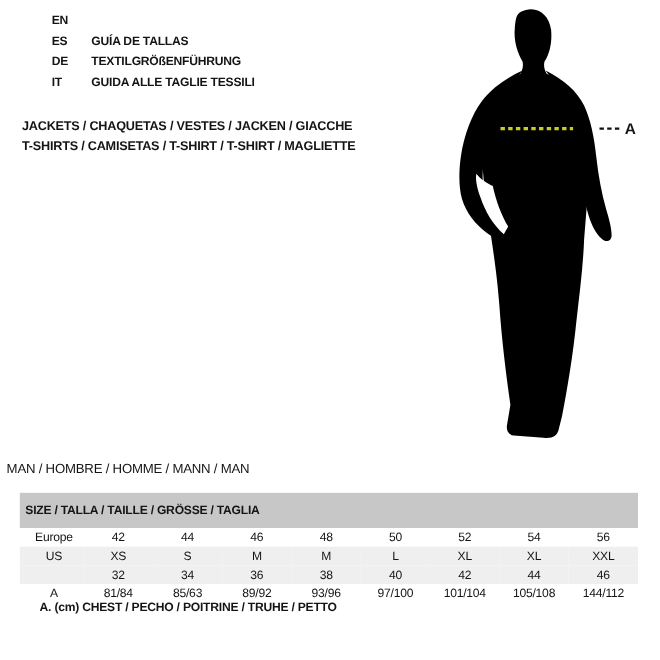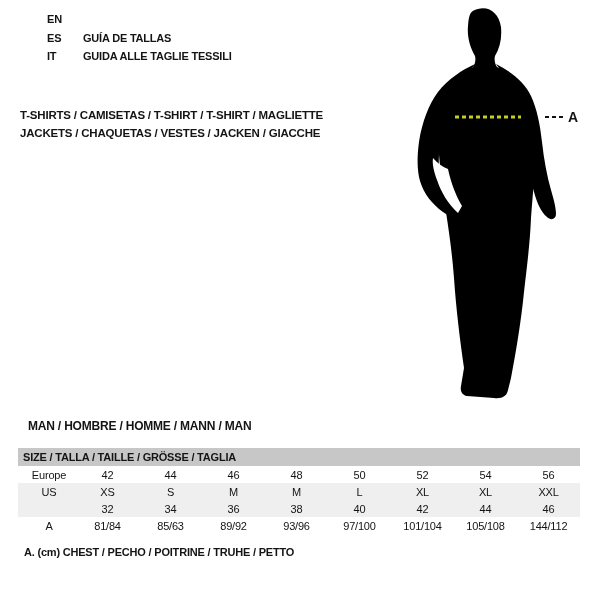--- a/index.html
+++ b/index.html
@@ -19,53 +19,57 @@
   .lang-label{white-space:nowrap;}
 
   .category-block{position:absolute;left:20px;top:106px;font-size:11.5px;font-weight:700;line-height:18px;white-space:nowrap;}
 
   .figure-wrap{position:absolute;left:400px;top:0;width:200px;height:410px;}
   .figure-wrap svg{display:block;width:200px;height:410px;}
   .chest-dashes{stroke:var(--accent_dash);stroke-width:3;stroke-dasharray:4 3;}
   .leader-dashes{stroke:#111;stroke-width:2;stroke-dasharray:4 3;}
   .measure-a{font-family:"Liberation Sans",sans-serif;font-size:14px;font-weight:600;fill:var(--ink);}
 
-  .section-title{position:absolute;left:28px;top:419px;font-size:12px;font-weight:700;white-space:nowrap;}
+  .section-title{position:absolute;left:6px;top:419px;font-size:12px;font-weight:400;white-space:nowrap;}
 
   .size-table{position:absolute;left:18px;top:448px;width:562px;border-collapse:collapse;table-layout:fixed;font-size:11px;}
   .size-table col.label-col{width:58px;}
   .size-table col.val-col{width:63px;}
   .size-table td,.size-table th{padding:0;height:17px;vertical-align:middle;font-weight:400;}
-  .size-table thead th{height:18px;background:var(--table_header_bg);font-weight:700;text-align:left;padding-left:5px;white-space:nowrap;}
+  .size-table thead th{height:32px;background:var(--table_header_bg);font-weight:700;text-align:left;padding-left:5px;white-space:nowrap;}
   .size-table td.row-label{text-align:center;padding-left:4px;}
   .size-table td.val{text-align:center;}
   .size-table tr.shaded td{background:var(--table_shaded_bg);}
 
-  .footnote{position:absolute;left:24px;top:546px;font-size:11px;font-weight:700;white-space:nowrap;}
+  .footnote{position:absolute;left:36px;top:546px;font-size:11px;font-weight:700;white-space:nowrap;}
 </style>
 </head>
 <body>
 
 <div class="lang-block">
   <div class="lang-row">
     <span class="lang-code">EN</span>
   </div>
   <div class="lang-row">
     <span class="lang-code">ES</span>
     <span class="lang-label">GUÍA DE TALLAS</span>
   </div>
   <div class="lang-row">
+    <span class="lang-code">DE</span>
+    <span class="lang-label">TEXTILGRÖßENFÜHRUNG</span>
+  </div>
+  <div class="lang-row">
     <span class="lang-code">IT</span>
     <span class="lang-label">GUIDA ALLE TAGLIE TESSILI</span>
   </div>
 </div>
 
 <div class="category-block">
+  <div>JACKETS / CHAQUETAS / VESTES / JACKEN / GIACCHE</div>
   <div>T-SHIRTS / CAMISETAS / T-SHIRT / T-SHIRT / MAGLIETTE</div>
-  <div>JACKETS / CHAQUETAS / VESTES / JACKEN / GIACCHE</div>
 </div>
 
 <div class="figure-wrap">
   <svg viewBox="0 0 200 410" aria-hidden="true">
 
     <path fill="#000" d="
       M 78 9
       C 90 6, 99 14, 101 27
       C 102 38, 100 48, 95 56
       C 94 60, 95 64, 97 67

